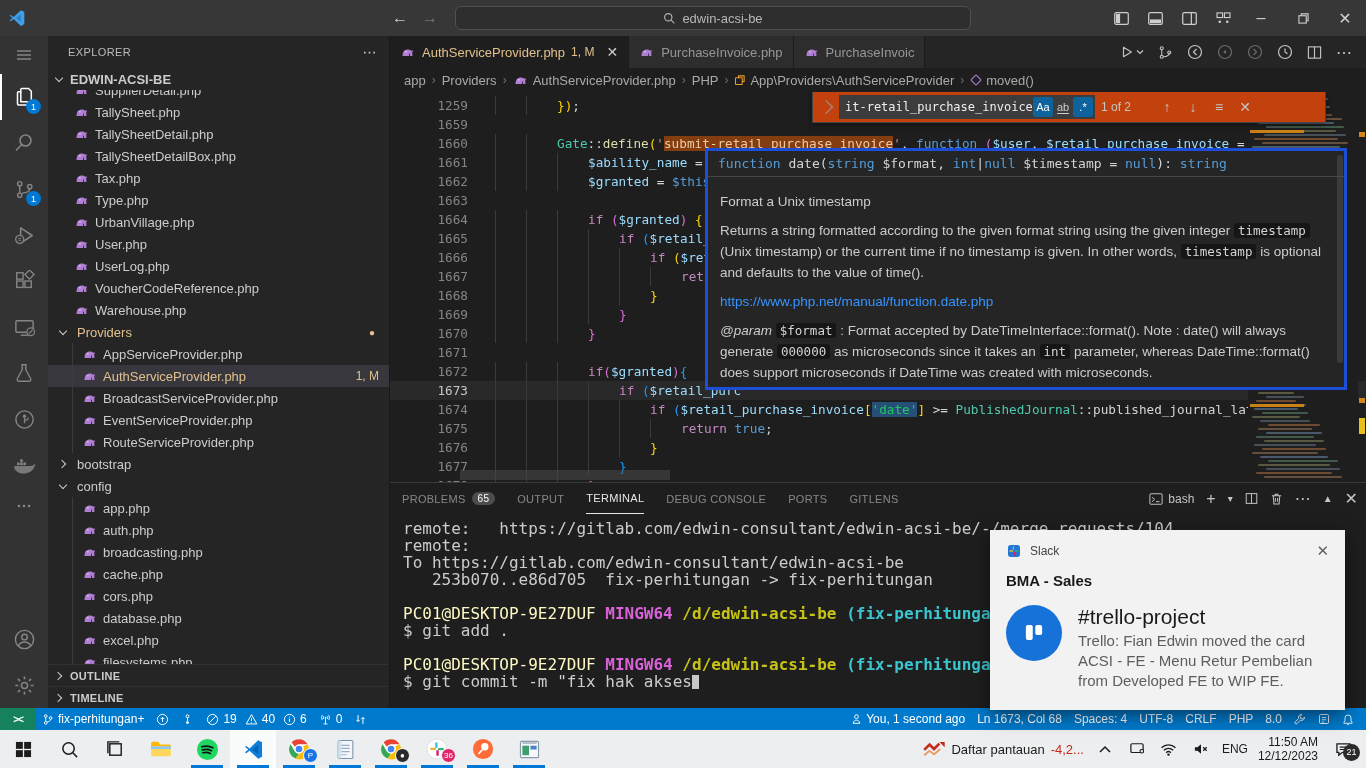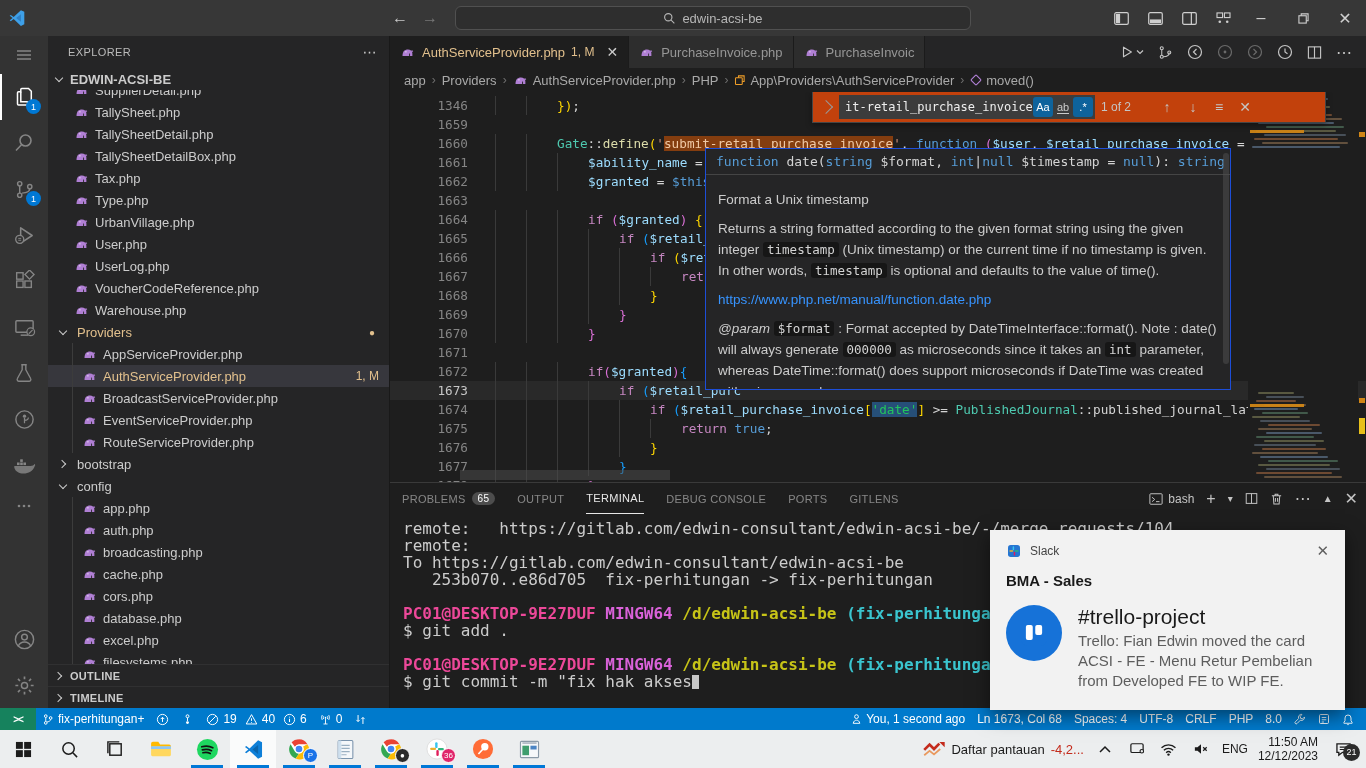--- a/index.html
+++ b/index.html
@@ -103,22 +103,22 @@
     padding:0 2px 0 6px;font-size:13px;color:#eee;font-family:"DejaVu Sans Mono",monospace}
   #find-input .q{white-space:nowrap;overflow:hidden;flex:1;font-size:12px}
   .ftog{width:20px;height:20px;border-radius:3px;display:flex;align-items:center;justify-content:center;
     font-size:11px;color:#ccc;flex:none;font-family:"Liberation Sans",sans-serif}
   .ftog.on{background:#0e639c;color:#fff}
   .ftog.word span{border-bottom:1px solid #ccc}
   #find-count{font-size:12px;color:#c5c5c5;min-width:50px}
   .fbtn{color:#c5c5c5;font-size:14px;width:20px;text-align:center}
 
   
-  #hover{position:absolute;left:315px;top:56px;width:526px;height:242px;background:#252526;
-    border:1px solid #1d4ed8;z-index:6;overflow:hidden}
+  #hover{position:absolute;left:315px;top:56px;width:642px;height:242px;background:#252526;
+    border:3px solid #1d4ed8;z-index:6;overflow:hidden}
   #hover-sig{font-family:"DejaVu Sans Mono",monospace;font-size:13px;padding:5px 10px;
     border-bottom:1px solid #454545;white-space:nowrap}
   .hkw{color:#569cd6}.hw{color:#d4d4d4}
   #hover-body{padding:6px 12px;font-size:13.5px;color:#cccccc;line-height:21px}
   #hover-body p{margin:8px 0}
   .hcode{font-family:"DejaVu Sans Mono",monospace;font-size:12.5px;background:#161616;
     padding:0 4px;border-radius:3px;color:#d4d4d4}
   .hital{font-style:italic}
   .hlink{color:#3794ff;margin:8px 0;cursor:pointer}
   #hover-scroll{position:absolute;right:1px;top:4px;width:6px;height:88%;background:#4f4f4f;opacity:.55;border-radius:3px}
@@ -128,21 +128,21 @@
   #panel-header{height:31px;display:flex;align-items:center;padding:0 12px;position:relative}
   .ptab{font-size:11px;color:rgba(204,204,204,.6);margin-right:22px;height:31px;display:flex;
     align-items:center;gap:6px;letter-spacing:.3px;cursor:pointer}
   .ptab.active{color:#e7e7e7;border-bottom:1px solid #e7e7e7}
   .pbadge{background:#4d4d4d;color:#fff;border-radius:10px;padding:1px 6px;font-size:10px}
   #panel-actions{position:absolute;right:8px;top:0;height:31px;display:flex;align-items:center;gap:12px;color:#c5c5c5}
   #panel-actions .shell{display:flex;align-items:center;gap:5px;font-size:12px}
   #terminal{padding:6px 16px 0 13px;font-family:"DejaVu Sans Mono",monospace;font-size:16px;line-height:17px}
   .trml{white-space:pre}
   .tk-tw{color:#cccccc}
-  .tk-tg{color:#ec4899;font-weight:bold}
+  .tk-tg{color:#fef9c3;font-weight:normal}
   .tk-tm{color:#d962d9;font-weight:bold}
   .tk-ty{color:#c7c417;font-weight:bold}
   .tk-tc{color:#3ac5cf;font-weight:bold}
   .tcursor{display:inline-block;width:7px;height:14px;background:#c8c8c8;vertical-align:-2px}
 
   
   #statusbar{height:22px;background:#007acc;display:flex;align-items:center;color:#fff;font-size:12px}
   .sb-item{display:flex;align-items:center;gap:4px;padding:0 6px;height:22px;cursor:pointer}
   #sb-remote{background:#16825d;width:36px;justify-content:center;font-weight:bold;font-size:10px;letter-spacing:-1px}
   #sb-right{margin-left:auto;display:flex;align-items:center;padding-right:6px}
@@ -738,21 +738,21 @@
               <svg width="12" height="12" viewBox="0 0 16 16">
                 <rect x="3.2" y="3.2" width="9.6" height="9.6" rx="1" fill="none" stroke="#b180d7" stroke-width="1.5" transform="rotate(45 8 8)"></rect>
               </svg>
             </span>
             <span>moved()</span>
           </span>
         </div>
 
       <div id="code-area">
         <div id="code-lines">
-            <div class="crow"><span class="lnum">1346</span><span class="ctext"><span class="ig"></span><span class="ig"></span><span class="tk-b1">})</span><span class="tk-w">;</span></span></div>
+            <div class="crow"><span class="lnum">1259</span><span class="ctext"><span class="ig"></span><span class="ig"></span><span class="tk-b1">})</span><span class="tk-w">;</span></span></div>
             <div class="crow"><span class="lnum">1659</span><span class="ctext"></span></div>
             <div class="crow"><span class="lnum">1660</span><span class="ctext"><span class="ig"></span><span class="ig"></span><span class="tk-cls">Gate</span><span class="tk-w">::</span><span class="tk-fn">define</span><span class="tk-b1">(</span><span class="tk-str">'</span><span class="tk-match">submit-retail_purchase_invoice</span><span class="tk-str">'</span><span class="tk-w">, </span><span class="tk-kw">function</span><span class="tk-w"> </span><span class="tk-b2">(</span><span class="tk-var">$user</span><span class="tk-w">, </span><span class="tk-var">$retail_purchase_invoice</span><span class="tk-w"> = </span><span class="tk-kw">null</span><span class="tk-b2">)</span></span></div>
             <div class="crow"><span class="lnum">1661</span><span class="ctext"><span class="ig"></span><span class="ig"></span><span class="ig"></span><span class="tk-var">$ability_name</span><span class="tk-w"> = </span><span class="tk-str">'upd</span></span></div>
             <div class="crow"><span class="lnum">1662</span><span class="ctext"><span class="ig"></span><span class="ig"></span><span class="ig"></span><span class="tk-var">$granted</span><span class="tk-w"> = </span><span class="tk-kw">$this</span><span class="tk-w">-&gt;ch</span></span></div>
             <div class="crow"><span class="lnum">1663</span><span class="ctext"></span></div>
             <div class="crow"><span class="lnum">1664</span><span class="ctext"><span class="ig"></span><span class="ig"></span><span class="ig"></span><span class="tk-ctl">if</span><span class="tk-w"> </span><span class="tk-b2">(</span><span class="tk-var">$granted</span><span class="tk-b2">)</span><span class="tk-w"> </span><span class="tk-b1">{</span></span></div>
             <div class="crow"><span class="lnum">1665</span><span class="ctext"><span class="ig"></span><span class="ig"></span><span class="ig"></span><span class="ig"></span><span class="tk-ctl">if</span><span class="tk-w"> </span><span class="tk-b3">(</span><span class="tk-var">$retail_purc</span></span></div>
             <div class="crow"><span class="lnum">1666</span><span class="ctext"><span class="ig"></span><span class="ig"></span><span class="ig"></span><span class="ig"></span><span class="ig"></span><span class="tk-ctl">if</span><span class="tk-w"> </span><span class="tk-b1">(</span><span class="tk-var">$retail_</span></span></div>
             <div class="crow"><span class="lnum">1667</span><span class="ctext"><span class="ig"></span><span class="ig"></span><span class="ig"></span><span class="ig"></span><span class="ig"></span><span class="ig"></span><span class="tk-ctl">return</span><span class="tk-w"> </span><span class="tk-kw">t</span></span></div>
             <div class="crow"><span class="lnum">1668</span><span class="ctext"><span class="ig"></span><span class="ig"></span><span class="ig"></span><span class="ig"></span><span class="ig"></span><span class="tk-b1">}</span></span></div>

